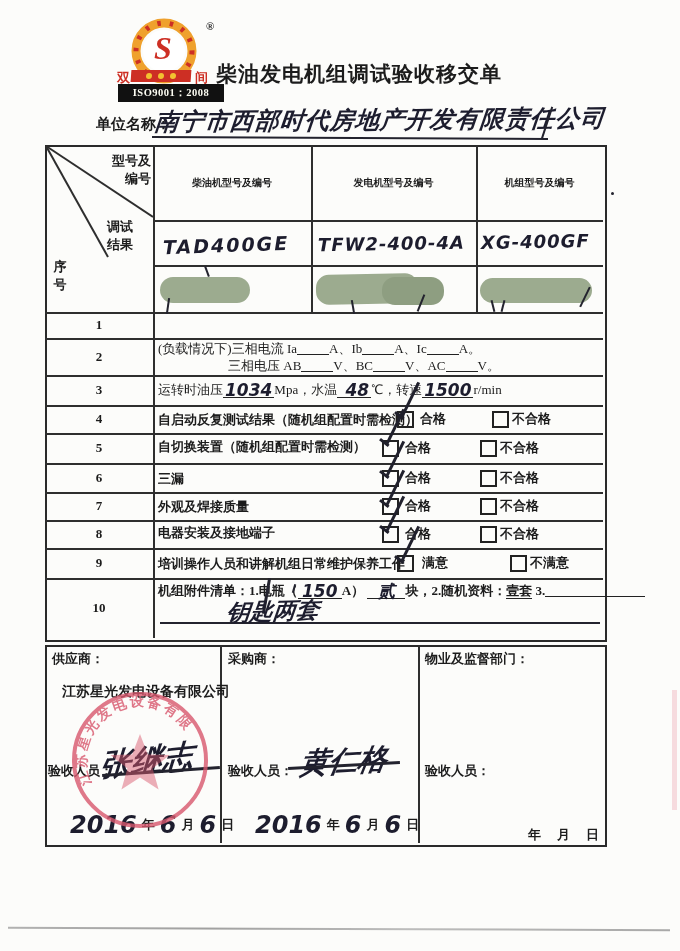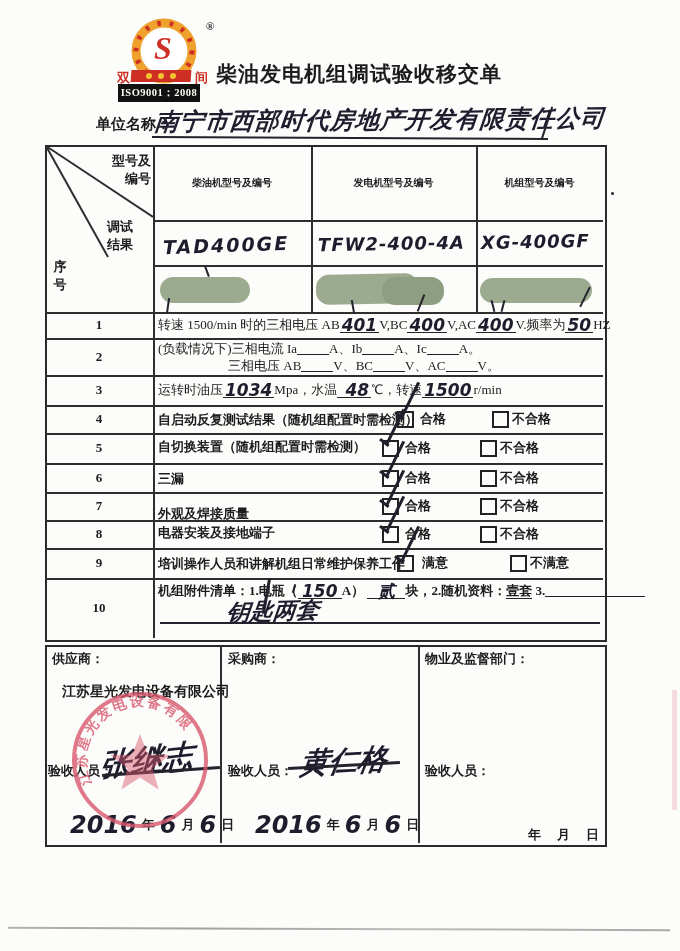--- a/index.html
+++ b/index.html
@@ -50,21 +50,21 @@
     </svg>
     <div class="abs hw" style="left:37px;top:16px;font-size:32px;color:#cd2f24;font-family:'Liberation Serif',serif;font-style:italic;">S</div>
     <div class="abs b" style="left:89px;top:6px;font-size:11px;color:#222;">®</div>
     <div class="abs b" style="left:0px;top:55px;font-size:13px;color:#cd2f24;">双</div>
     <div class="abs" style="left:14px;top:56px;width:60px;height:12px;background:#cd2f24;transform:skewX(-4deg);display:flex;align-items:center;justify-content:center;gap:6px;">
       <span style="width:6px;height:6px;border-radius:50%;background:#f2c230;display:inline-block;"></span>
       <span style="width:6px;height:6px;border-radius:50%;background:#f2c230;display:inline-block;"></span>
       <span style="width:6px;height:6px;border-radius:50%;background:#f2c230;display:inline-block;"></span>
     </div>
     <div class="abs b" style="left:78px;top:55px;font-size:13px;color:#cd2f24;">间</div>
-    <div class="abs" style="left:1px;top:70px;width:82px;height:18px;background:#111;color:#fdfdf3;display:flex;align-items:center;justify-content:center;">
+    <div class="abs" style="left:1px;top:70px;width:106px;height:18px;background:#111;color:#fdfdf3;display:flex;align-items:center;justify-content:center;">
       <span style="font-size:10.5px;font-weight:bold;letter-spacing:.5px;">ISO9001：2008</span>
     </div>
   </div>
 
   <div class="abs b" style="left:216px;top:60px;font-size:21px;letter-spacing:1px;">柴油发电机组调试验收移交单</div>
 
   <div class="abs b" style="left:96px;top:115px;font-size:15px;">单位名称：</div>
   <div class="abs" style="left:152px;top:137px;width:396px;height:2px;background:#23232e;transform:rotate(.3deg);"></div>
   <div class="abs hw" style="left:155px;top:104px;font-size:24px;letter-spacing:1px;transform:skewX(-6deg) rotate(-.5deg);white-space:nowrap;">南宁市西部时代房地产开发有限责任公司</div>
   <div class="abs stray" style="left:546px;top:106px;width:2px;height:34px;transform:rotate(18deg);"></div>
@@ -118,23 +118,20 @@
   <div class="stray" style="left:167px;top:298px;width:2px;height:16px;transform:rotate(8deg);"></div>
   <div class="stray" style="left:206px;top:266px;width:2px;height:11px;transform:rotate(-20deg);"></div>
   <div class="stray" style="left:352px;top:300px;width:2px;height:14px;transform:rotate(-10deg);"></div>
   <div class="stray" style="left:420px;top:294px;width:2px;height:18px;transform:rotate(22deg);"></div>
   <div class="stray" style="left:492px;top:300px;width:2px;height:12px;transform:rotate(-14deg);"></div>
   <div class="stray" style="left:502px;top:300px;width:2px;height:12px;transform:rotate(14deg);"></div>
   <div class="stray" style="left:584px;top:286px;width:2px;height:22px;transform:rotate(26deg);"></div>
 
   <div class="row" style="top:312px;height:26px;">
     <span class="num">1</span>
-    <div class="rc pr" style="white-space:nowrap;">
-      <span>转速 1500/min 时的三相电压 AB</span><span class="uv hw" style="min-width:26px;">401</span><span>V,BC</span><span class="uv hw" style="min-width:26px;">400</span><span>V,AC</span><span class="uv hw" style="min-width:26px;">400</span><span>V.频率为</span><span class="uv hw" style="min-width:22px;">50</span><span>HZ</span>
-    </div>
   </div>
 
   <div class="row" style="top:338px;height:37px;">
     <span class="num">2</span>
     <div class="rc pr" style="line-height:17px;">
       <div style="white-space:nowrap;font-family:Liberation Serif, serif;"><span>(负载情况下)三相电流 Ia</span><span class="blank"></span><span>A、Ib</span><span class="blank"></span><span>A、Ic</span><span class="blank"></span><span>A。</span></div>
       <div style="white-space:nowrap;padding-left:70px;"><span>三相电压 AB</span><span class="blank"></span><span>V、BC</span><span class="blank"></span><span>V、AC</span><span class="blank"></span><span>V。</span></div>
     </div>
   </div>
 
@@ -177,21 +174,21 @@
       <span class="tick" style="left:220px;top:-23px;"></span>
       <span class="okt" style="left:247px;">合格</span>
       <span class="cb" style="left:322px;"></span>
       <span class="okt" style="left:342px;">不合格</span>
     </div>
   </div>
 
   <div class="row" style="top:492px;height:28px;">
     <span class="num">7</span>
     <div class="rc" style="height:28px;">
-      <span class="abs pr b" style="top:13px;text-align:right;">外观及焊接质量</span>
+      <span class="abs pr b" style="top:6px;text-align:right;">外观及焊接质量</span>
       <span class="cb" style="left:224px;"></span>
       <span class="tick" style="left:220px;top:-23px;"></span>
       <span class="okt" style="left:247px;">合格</span>
       <span class="cb" style="left:322px;"></span>
       <span class="okt" style="left:342px;">不合格</span>
     </div>
   </div>
 
   <div class="row" style="top:520px;height:28px;">
     <span class="num">8</span>

